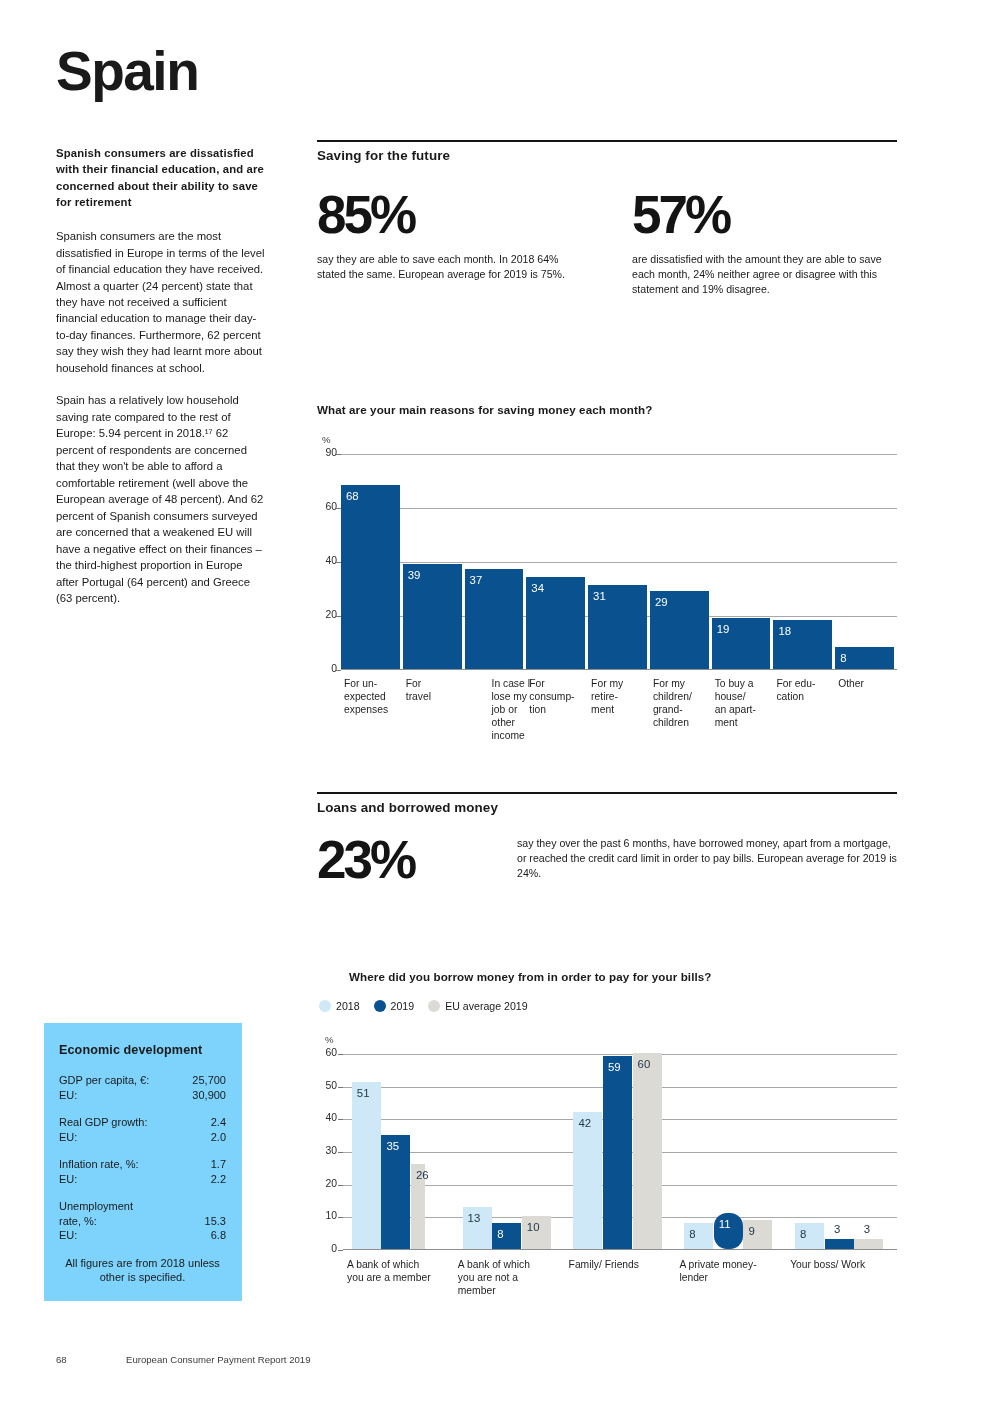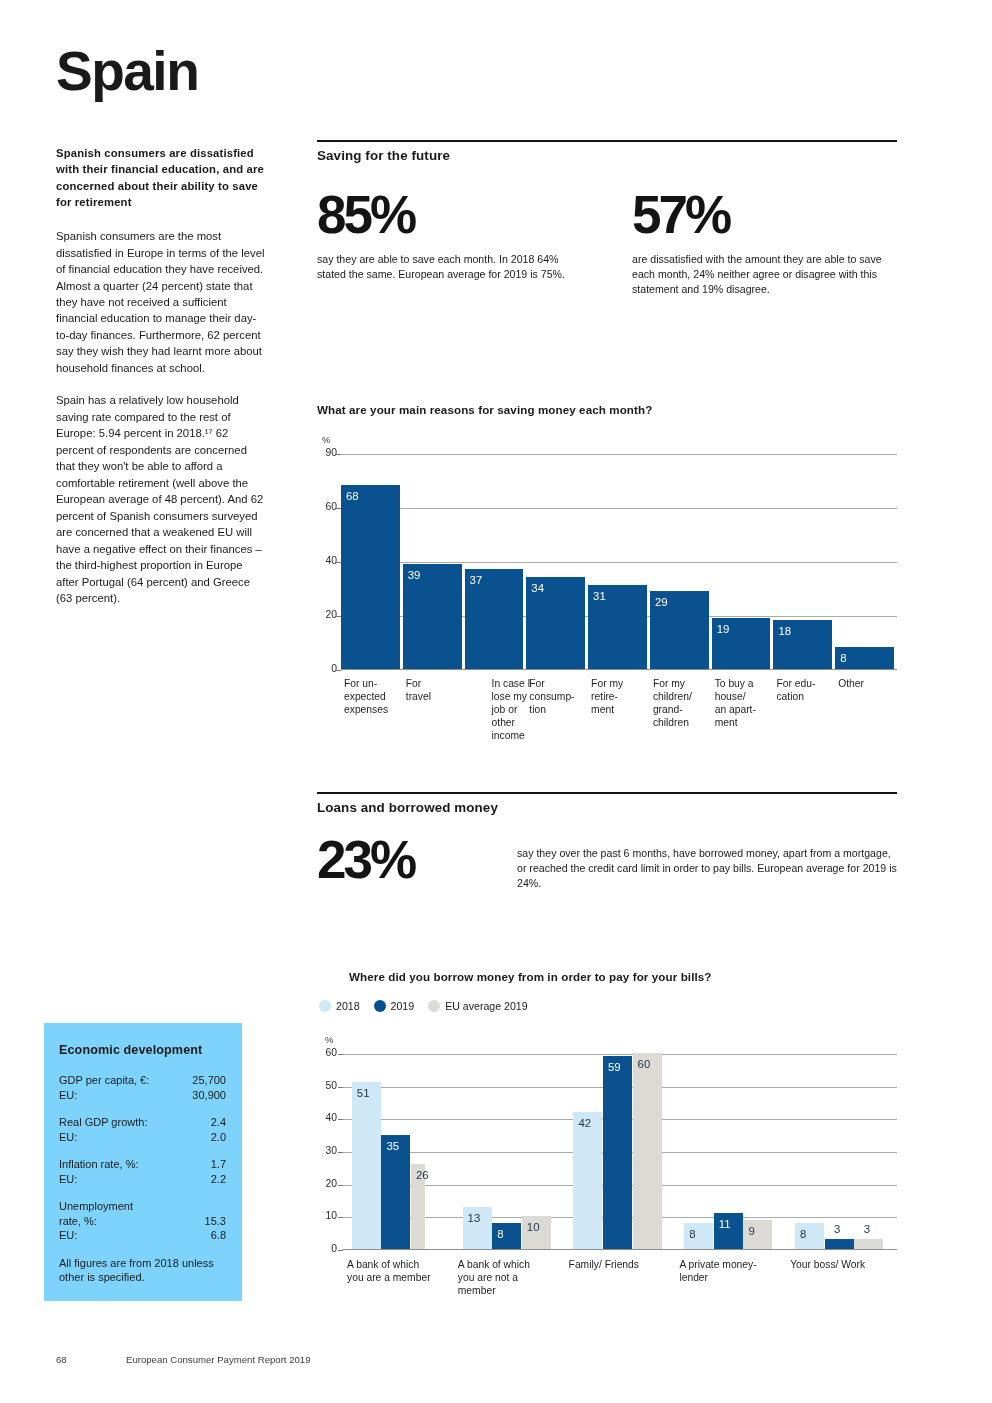--- a/index.html
+++ b/index.html
@@ -69,20 +69,21 @@
     justify-content: space-between;
     font-size: 11px;
     line-height: 1.32;
   }
   .econ-row .lbl { padding-right: 6px; }
   .econ-row .val { text-align: right; white-space: nowrap; }
   .econ-note {
     font-size: 11px;
     line-height: 1.35;
     margin-top: 4px;
+    text-align: center;
   }
 
   
   .main-col {
     position: absolute;
     left: 317px; top: 0;
     width: 580px;
   }
 
   .section-head {
@@ -350,21 +351,21 @@
         <div>Other</div>
       </div>
     </div>
 
   <div class="section-head" style="position:absolute; top:792px; left:0; width:580px;">Loans and borrowed money</div>
 
   <div style="position:absolute; top:835px; left:0; width:580px; display:flex;">
     <div style="width:200px;">
       <div class="stat-big">23%</div>
     </div>
-    <div class="stat-text" style="width:380px; margin-top:11px;">say they over the past 6 months, have borrowed money, apart from a mortgage, or reached the credit card limit in order to pay bills. European average for 2019 is 24%.</div>
+    <div class="stat-text" style="width:380px; margin-top:1px;">say they over the past 6 months, have borrowed money, apart from a mortgage, or reached the credit card limit in order to pay bills. European average for 2019 is 24%.</div>
   </div>
 
   <div class="chart-title" style="position:absolute; top:970px; left:0;margin-left:32px;">Where did you borrow money from in order to pay for your bills?</div>
 
   <div class="legend" style="position:absolute; top:1000px; left:2px;">
     <div class="legend-item">
       <span class="legend-dot" style="background:#cfe8f8"></span>
       <span>2018</span>
     </div>
     <div class="legend-item">
@@ -409,21 +410,21 @@
         </div>
         <div class="bar" style="left:260px; width:29.099999999999998px; height:192.73333333333332px; background:#0a5190;">
           <div class="bar-label inside">59</div>
         </div>
         <div class="bar" style="left:289.6px; width:29.099999999999998px; height:196px; background:#dcdad5;">
           <div class="bar-label dark">60</div>
         </div>
         <div class="bar" style="left:341.2px; width:29.099999999999998px; height:26.133333333333333px; background:#cfe8f8;">
           <div class="bar-label dark">8</div>
         </div>
-        <div class="bar" style="left:370.8px; width:29.099999999999998px; height:35.93333333333333px; background:#0a5190;">
+        <div class="bar" style="left:370.8px; width:29.099999999999998px; height:35.93333333333333px; background:#0a5190;border-radius:13px;">
           <div class="bar-label inside">11</div>
         </div>
         <div class="bar" style="left:400.4px; width:29.099999999999998px; height:29.4px; background:#dcdad5;">
           <div class="bar-label dark">9</div>
         </div>
         <div class="bar" style="left:452px; width:29.099999999999998px; height:26.133333333333333px; background:#cfe8f8;">
           <div class="bar-label dark">8</div>
         </div>
         <div class="bar-label above" style="left:491.072px; top:169.2px; position:absolute;">3</div>
         <div class="bar" style="left:481.6px; width:29.099999999999998px; height:9.8px; background:#0a5190;"></div>

